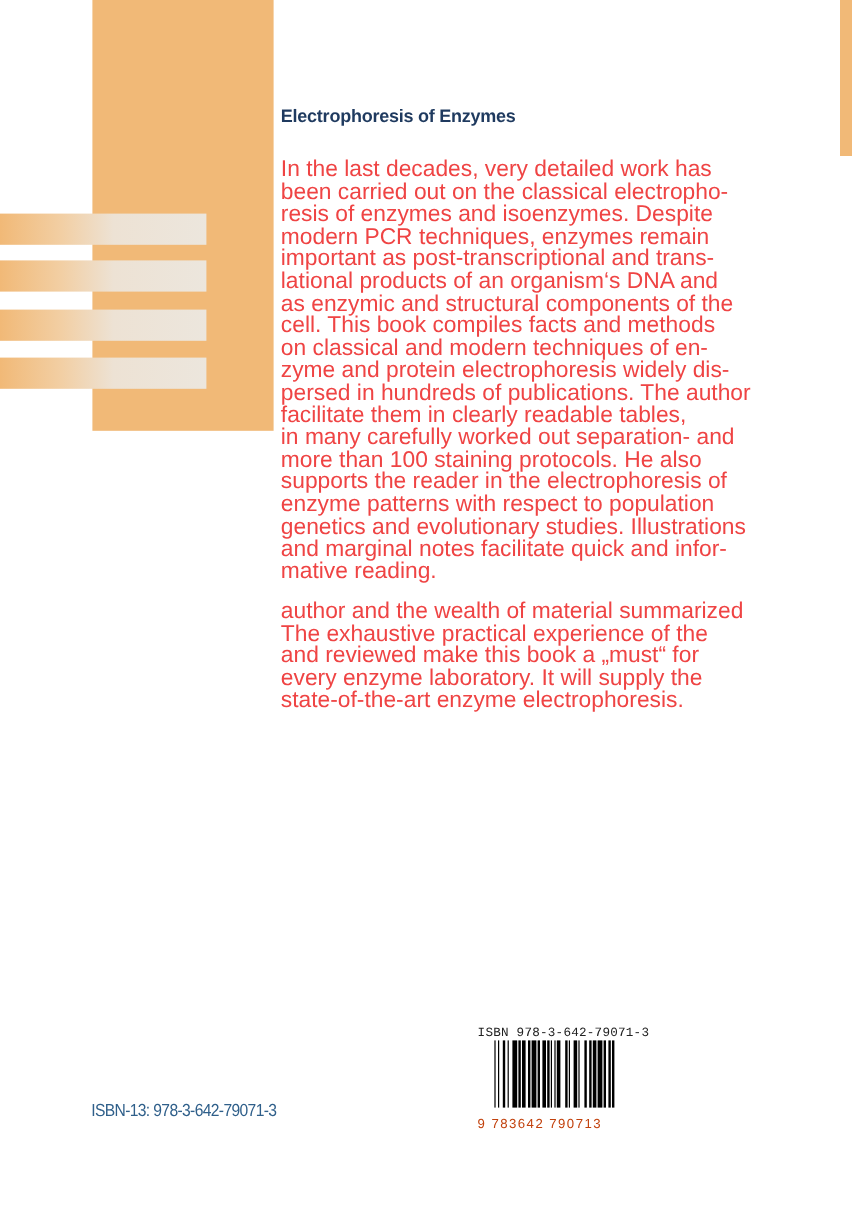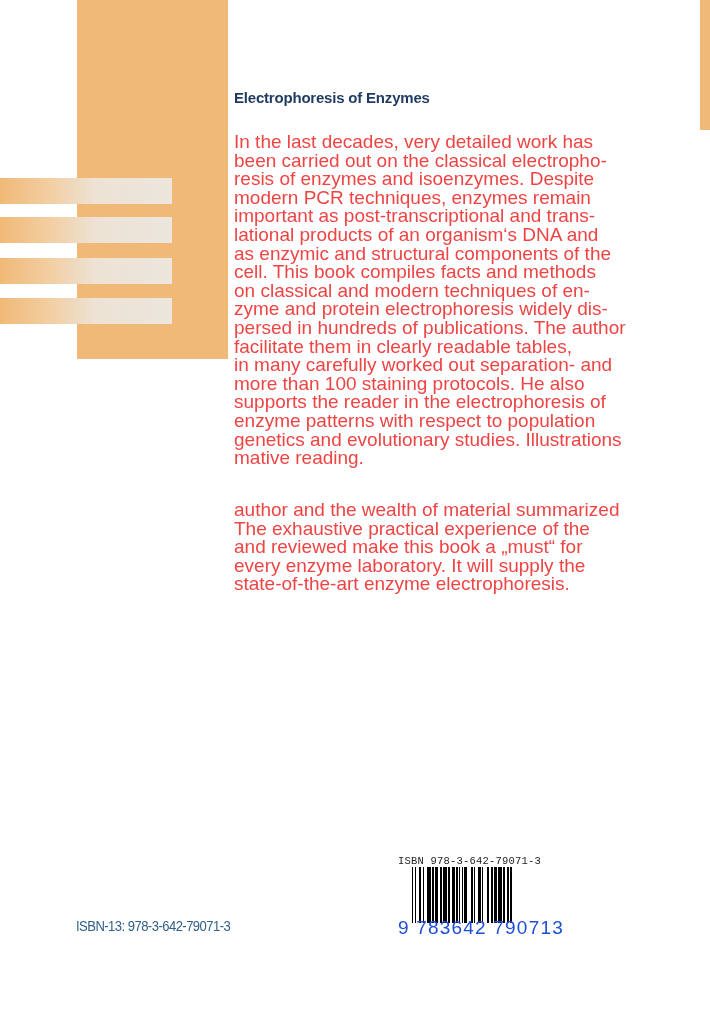--- a/index.html
+++ b/index.html
@@ -10,21 +10,21 @@
   .title { position:absolute; left:234px; top:89px; font-size:15px; font-weight:bold; color:#1f3a5f; letter-spacing:-0.2px; }
   .body { position:absolute; left:234px; width:340px; font-size:19px; line-height:18.6px; color:#ef4444; }
   .body p { margin:0; white-space:nowrap; }
   .p1 { top:133px; }
   .p2 { top:501px; }
   .isbn13 { position:absolute; left:76px; top:918px; font-size:14.5px; color:#2f5f8a; letter-spacing:-0.6px; transform:scaleX(0.9); transform-origin:left; }
   .barcode-box { position:absolute; left:396px; top:855px; width:162px; height:80px; }
   .bc-top { font-family:"Liberation Mono", monospace; font-size:10.5px; color:#222; letter-spacing:0.2px; position:absolute; left:2px; top:0; white-space:nowrap;text-align:center; }
   .bc-bars { position:absolute; left:16px; top:12px; width:140px; height:56px; display:flex; align-items:stretch; }
   .bc-bars span { display:block; background:#000; }
-  .bc-digits { position:absolute; left:2px; top:62px; font-size:19px; color:#1d4ed8; letter-spacing:1.2px; white-space:nowrap; }
+  .bc-digits { position:absolute; left:2px; top:76px; font-size:11px; color:#c2410c; letter-spacing:1.2px; white-space:nowrap; }
 </style>
 </head>
 <body>
 
 <div class="panel"></div>
 <div class="stripe" style="top:178px"></div>
 <div class="stripe" style="top:217px"></div>
 <div class="stripe" style="top:258px"></div>
 <div class="stripe" style="top:298px"></div>
 <div class="edge-bar"></div>
@@ -42,20 +42,21 @@
   <p>cell. This book compiles facts and methods</p>
   <p>on classical and modern techniques of en-</p>
   <p>zyme and protein electrophoresis widely dis-</p>
   <p>persed in hundreds of publications. The author</p>
   <p>facilitate them in clearly readable tables,</p>
   <p>in many carefully worked out separation- and</p>
   <p>more than 100 staining protocols. He also</p>
   <p>supports the reader in the electrophoresis of</p>
   <p>enzyme patterns with respect to population</p>
   <p>genetics and evolutionary studies. Illustrations</p>
+  <p>and marginal notes facilitate quick and infor-</p>
   <p>mative reading.</p>
 </div>
 
 <div class="body p2">
   <p>author and the wealth of material summarized</p>
   <p>The exhaustive practical experience of the</p>
   <p>and reviewed make this book a „must“ for</p>
   <p>every enzyme laboratory. It will supply the</p>
   <p>state-of-the-art enzyme electrophoresis.</p>
 </div>

